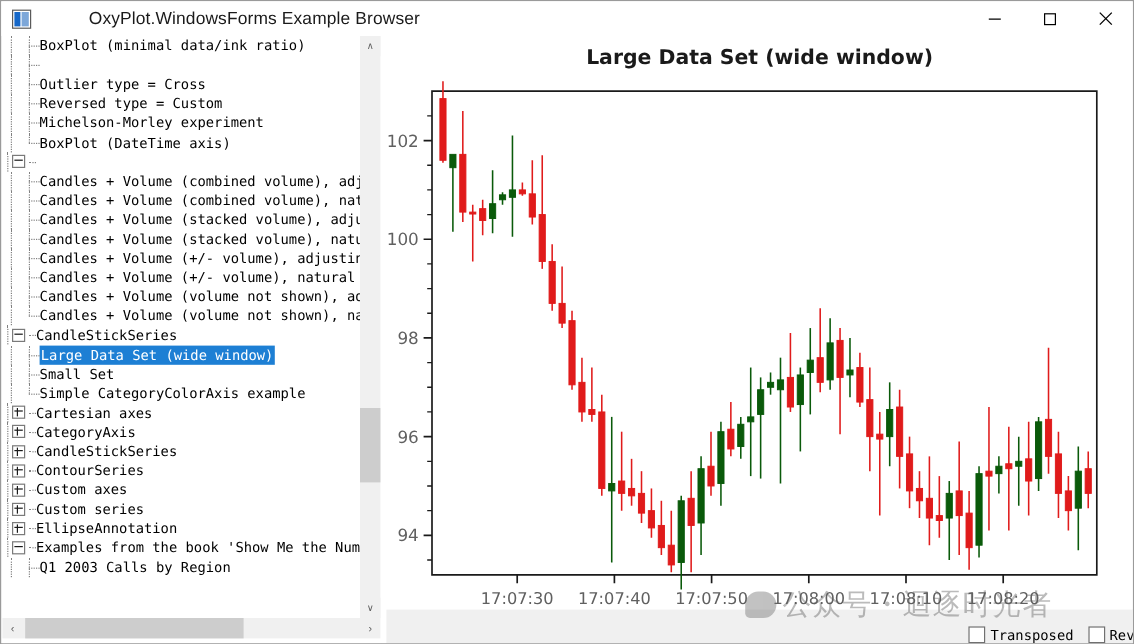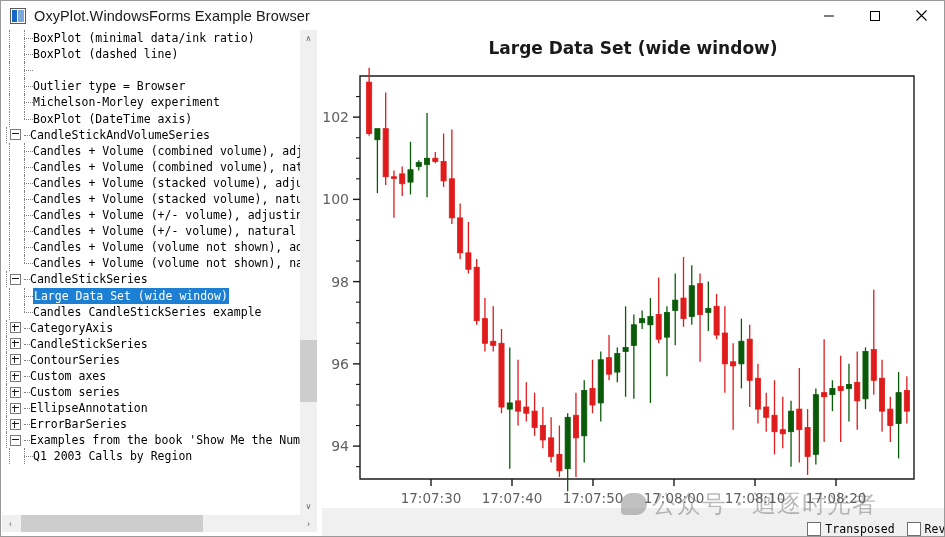--- a/index.html
+++ b/index.html
@@ -16,21 +16,21 @@
     border: 1px solid #9a9a9a;
     box-sizing: border-box;
     overflow: hidden;
   }
 
   
   #titlebar {
     position: absolute; left: 0; top: 0;
     width: 943px; height: 29px;
     background: #ffffff;
-    display: flex; align-items: center;
+    display: flex; align-items: center; gap: 40px;
   }
   #app-icon {
     width: 16px; height: 16px;
     margin-left: 9px; margin-right: 8px;
     position: relative;
     background: #ffffff;
     border: 1px solid #5a5a5a;
     box-sizing: border-box;
   }
   #app-icon::before {
@@ -265,46 +265,45 @@
   <div id="treepanel">
     <div id="treeview">
         <div class="trow">
           <span class="ind guide" style="width: 13px;"></span>
           <span class="ind tee" style="width: 18px;"></span>
           <span class="tlabel">BoxPlot (minimal data/ink ratio)</span>
         </div>
         <div class="trow">
           <span class="ind guide" style="width: 13px;"></span>
           <span class="ind tee" style="width: 18px;"></span>
-          <span class="tlabel">BoxPlot (dashed line)</span>
-        </div>
-        <div class="trow">
-          <span class="ind guide" style="width: 13px;"></span>
-          <span class="ind tee" style="width: 18px;"></span>
-        </div>
-        <div class="trow">
-          <span class="ind guide" style="width: 13px;"></span>
-          <span class="ind tee" style="width: 18px;"></span>
-          <span class="tlabel">Outlier type = Browser</span>
+        </div>
+        <div class="trow">
+          <span class="ind guide" style="width: 13px;"></span>
+          <span class="ind tee" style="width: 18px;"></span>
+          <span class="tlabel">Outlier type = Cross</span>
+        </div>
+        <div class="trow">
+          <span class="ind guide" style="width: 13px;"></span>
+          <span class="ind tee" style="width: 18px;"></span>
+          <span class="tlabel">Reversed type = Custom</span>
         </div>
         <div class="trow">
           <span class="ind guide" style="width: 13px;"></span>
           <span class="ind tee" style="width: 18px;"></span>
           <span class="tlabel">Michelson-Morley experiment</span>
         </div>
         <div class="trow">
           <span class="ind guide" style="width: 13px;"></span>
           <span class="ind ell" style="width: 18px;"></span>
           <span class="tlabel">BoxPlot (DateTime axis)</span>
         </div>
         <div class="trow">
           <span class="ind guide" style="width: 8px;"></span>
           <span class="exp minus"></span>
           <span class="dots"></span>
-          <span class="tlabel">CandleStickAndVolumeSeries</span>
         </div>
         <div class="trow">
           <span class="ind guide" style="width: 13px;"></span>
           <span class="ind tee" style="width: 18px;"></span>
           <span class="tlabel">Candles + Volume (combined volume), adjusting</span>
         </div>
         <div class="trow">
           <span class="ind guide" style="width: 13px;"></span>
           <span class="ind tee" style="width: 18px;"></span>
           <span class="tlabel">Candles + Volume (combined volume), natural</span>
@@ -345,27 +344,38 @@
           <span class="dots"></span>
           <span class="tlabel">CandleStickSeries</span>
         </div>
         <div class="trow sel">
           <span class="ind guide" style="width: 13px;"></span>
           <span class="ind tee" style="width: 18px;"></span>
           <span class="tlabel">Large Data Set (wide window)</span>
         </div>
         <div class="trow">
           <span class="ind guide" style="width: 13px;"></span>
+          <span class="ind tee" style="width: 18px;"></span>
+          <span class="tlabel">Small Set</span>
+        </div>
+        <div class="trow">
+          <span class="ind guide" style="width: 13px;"></span>
           <span class="ind ell" style="width: 18px;"></span>
-          <span class="tlabel">Candles CandleStickSeries example</span>
+          <span class="tlabel">Simple CategoryColorAxis example</span>
         </div>
         <div class="trow">
           <span class="ind guide" style="width: 8px;"></span>
           <span class="exp plus"></span>
           <span class="dots"></span>
+          <span class="tlabel">Cartesian axes</span>
+        </div>
+        <div class="trow">
+          <span class="ind guide" style="width: 8px;"></span>
+          <span class="exp plus"></span>
+          <span class="dots"></span>
           <span class="tlabel">CategoryAxis</span>
         </div>
         <div class="trow">
           <span class="ind guide" style="width: 8px;"></span>
           <span class="exp plus"></span>
           <span class="dots"></span>
           <span class="tlabel">CandleStickSeries</span>
         </div>
         <div class="trow">
           <span class="ind guide" style="width: 8px;"></span>
@@ -383,26 +393,20 @@
           <span class="ind guide" style="width: 8px;"></span>
           <span class="exp plus"></span>
           <span class="dots"></span>
           <span class="tlabel">Custom series</span>
         </div>
         <div class="trow">
           <span class="ind guide" style="width: 8px;"></span>
           <span class="exp plus"></span>
           <span class="dots"></span>
           <span class="tlabel">EllipseAnnotation</span>
-        </div>
-        <div class="trow">
-          <span class="ind guide" style="width: 8px;"></span>
-          <span class="exp plus"></span>
-          <span class="dots"></span>
-          <span class="tlabel">ErrorBarSeries</span>
         </div>
         <div class="trow">
           <span class="ind guide" style="width: 8px;"></span>
           <span class="exp minus"></span>
           <span class="dots"></span>
           <span class="tlabel">Examples from the book 'Show Me the Numbers'</span>
         </div>
         <div class="trow">
           <span class="ind guide" style="width: 13px;"></span>
           <span class="ind tee" style="width: 18px;"></span>

